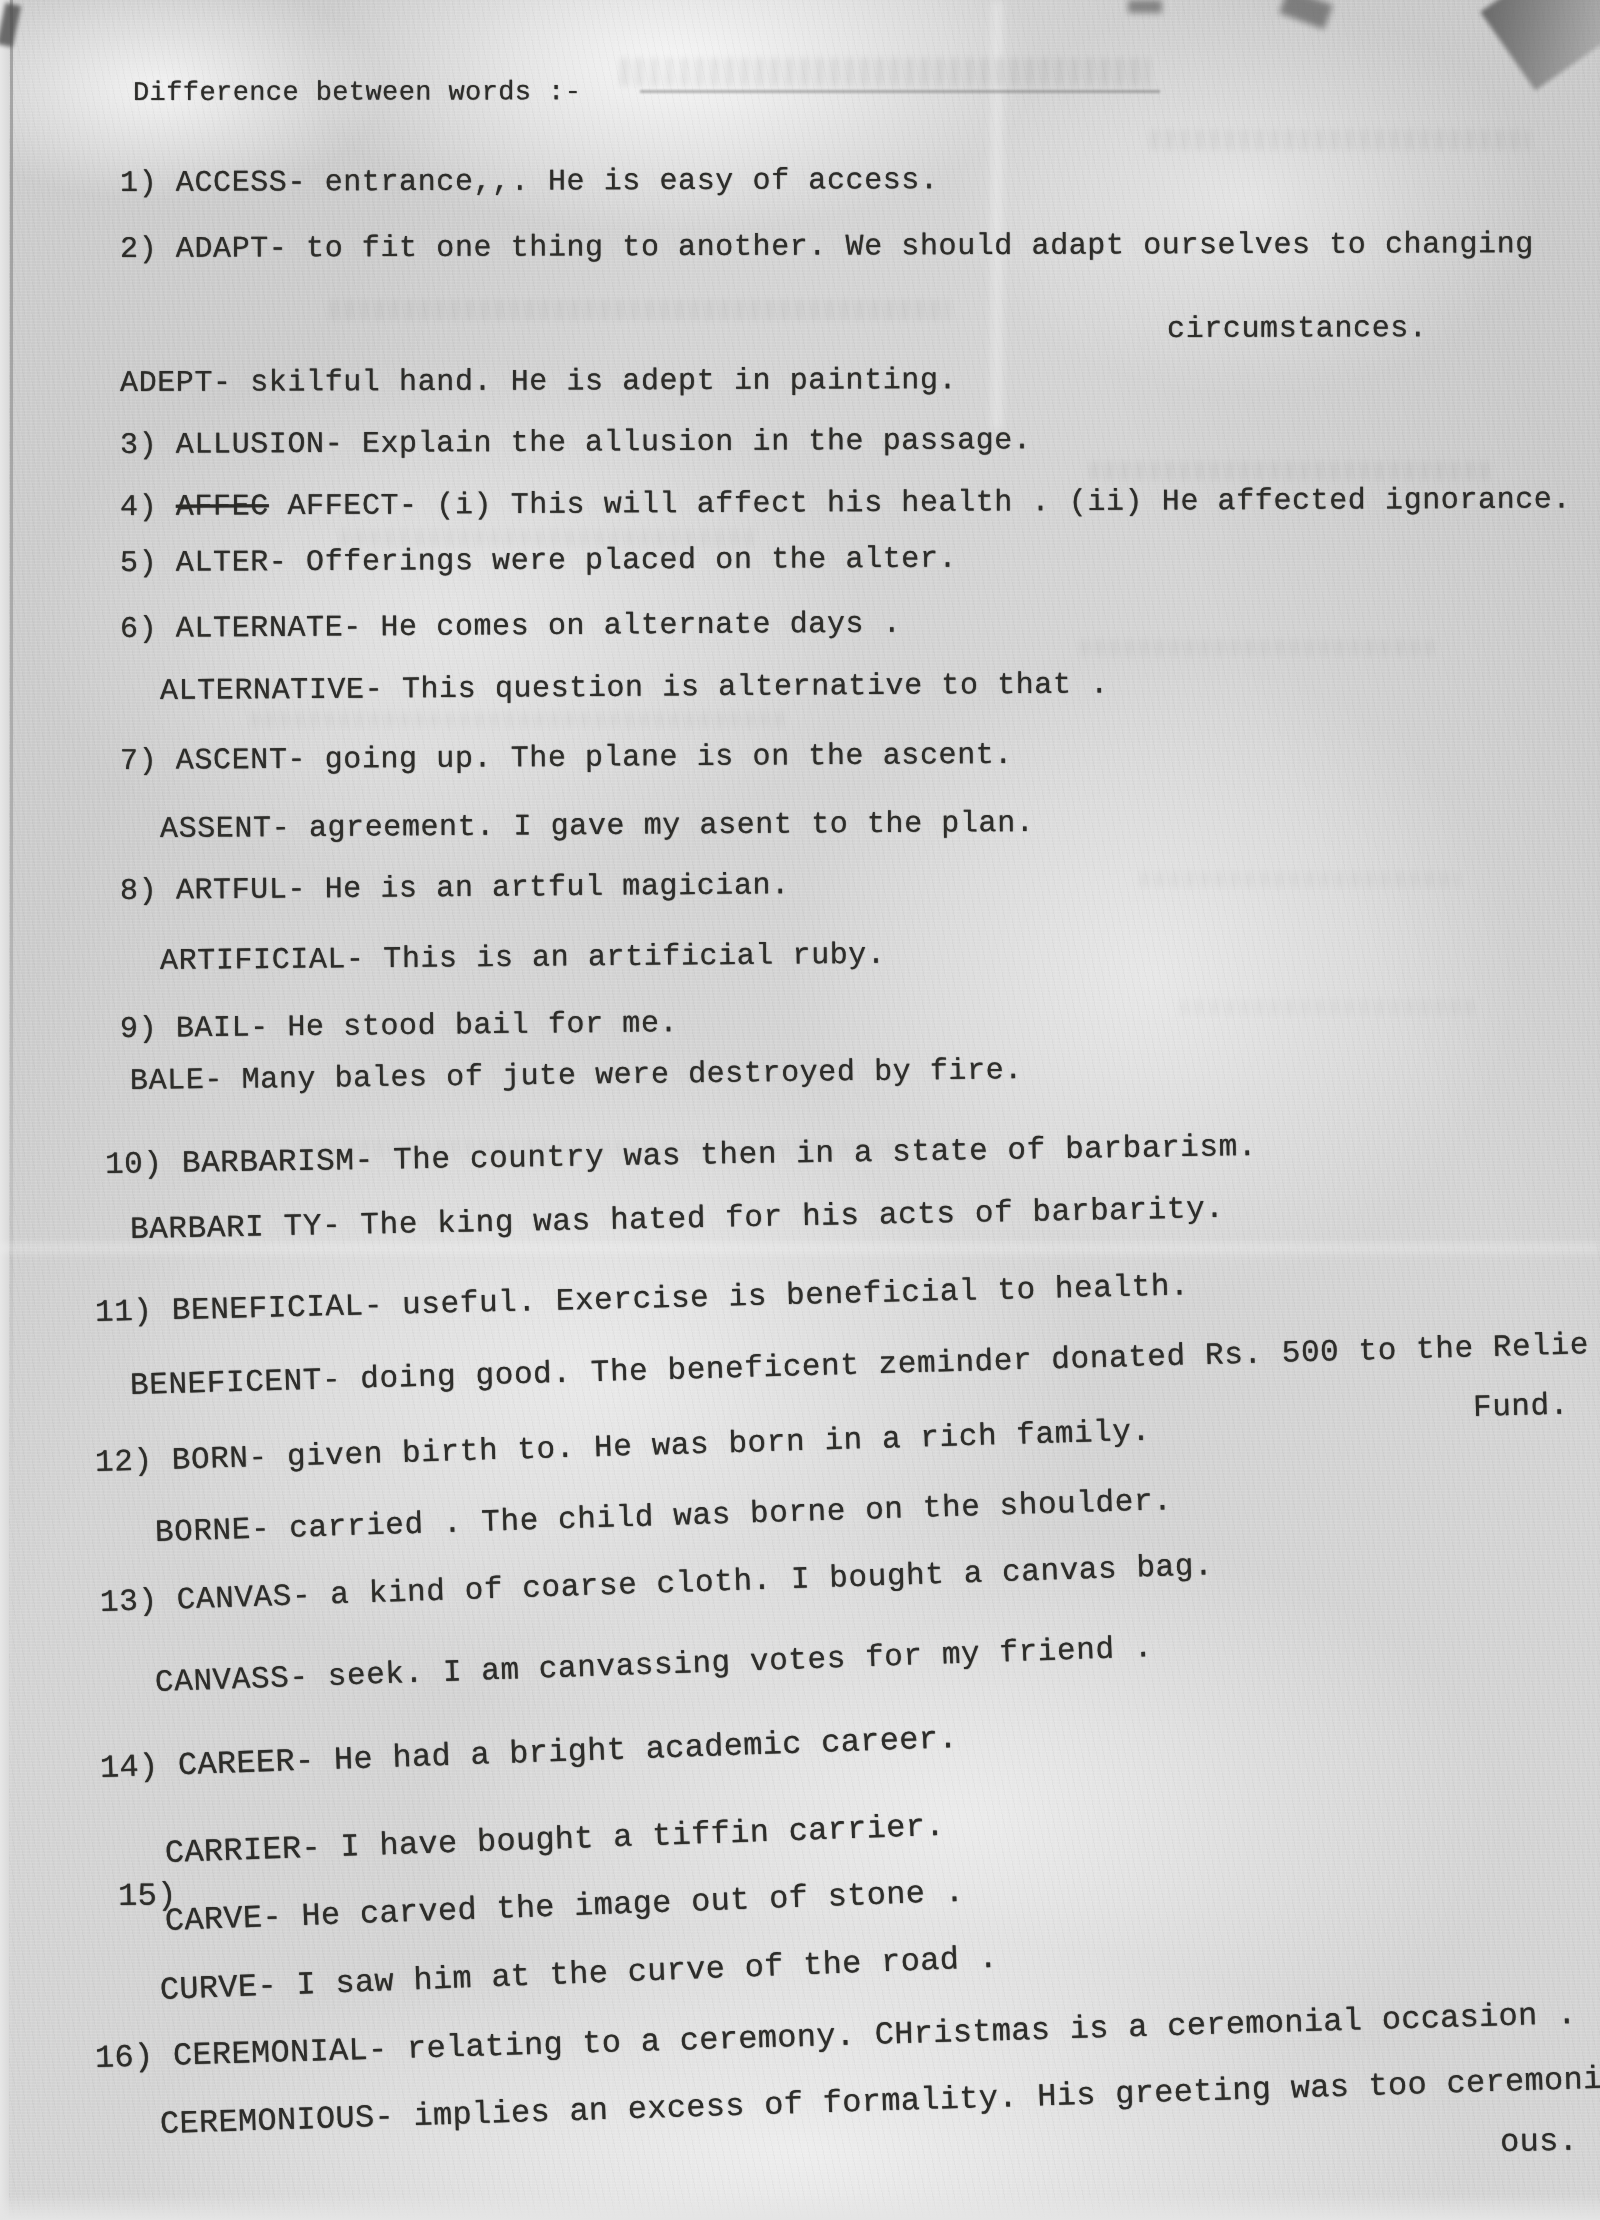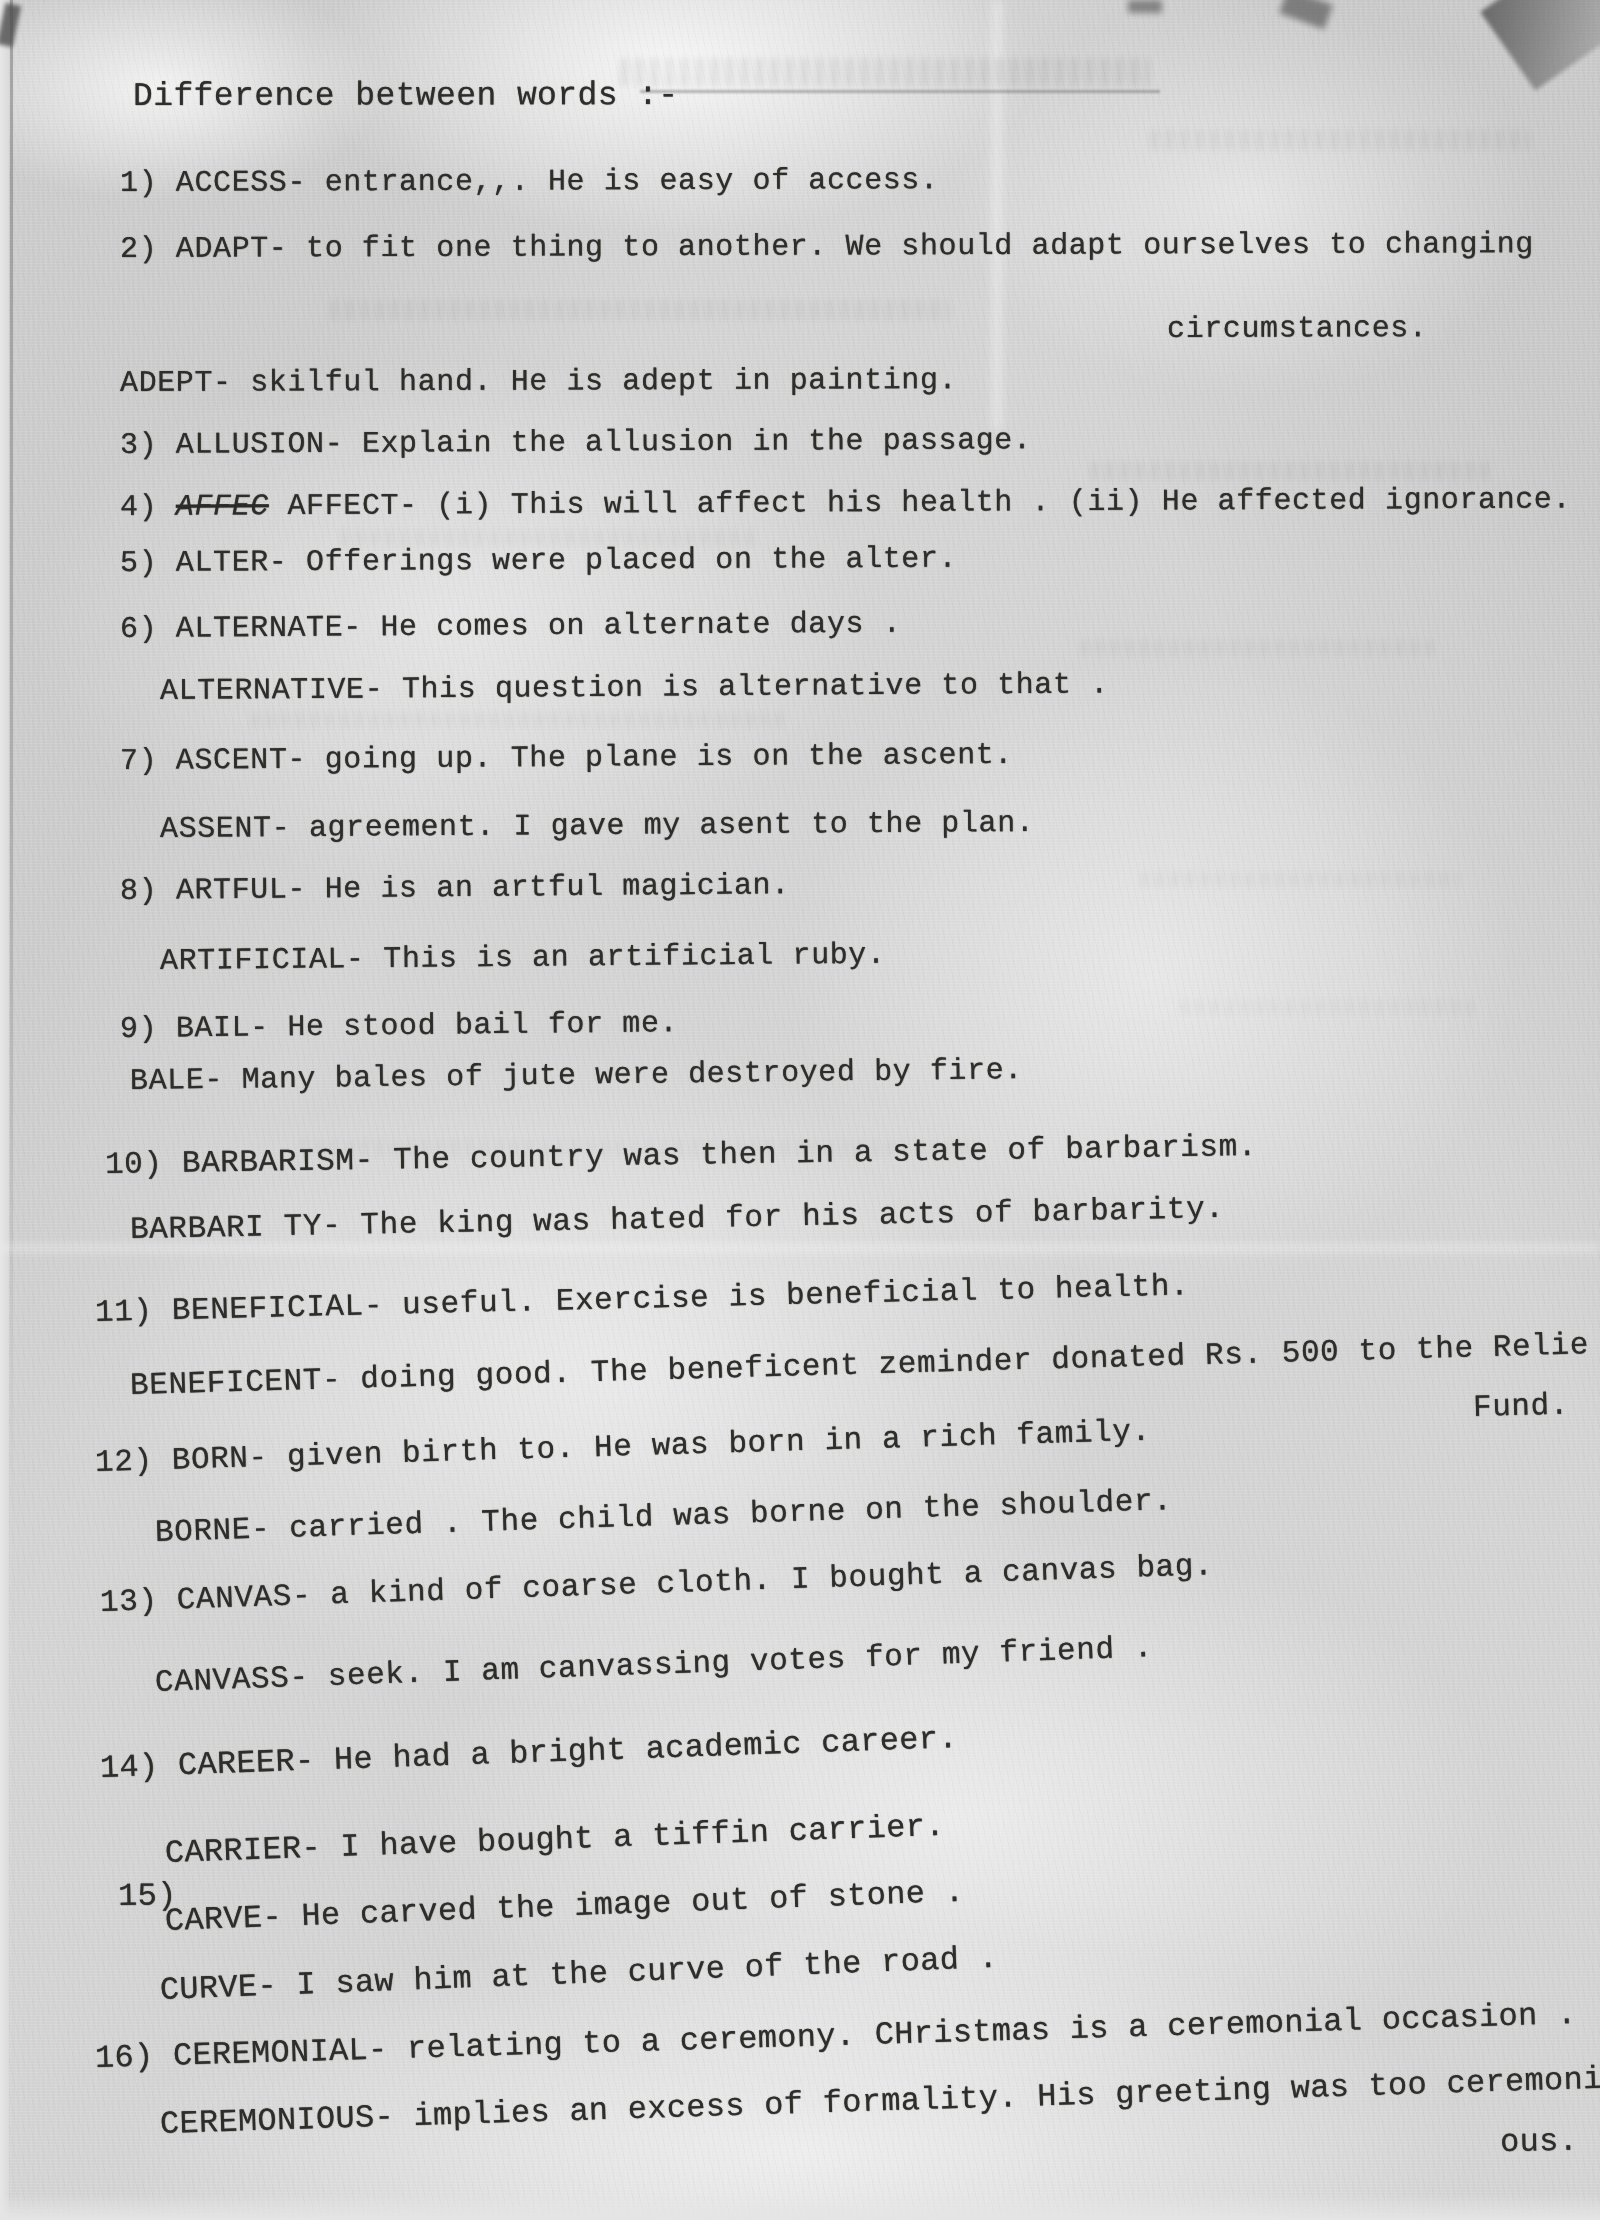--- a/index.html
+++ b/index.html
@@ -24,25 +24,25 @@
       repeating-linear-gradient(90deg, rgba(255,255,255,.07) 0 2px, rgba(0,0,0,0) 2px 5px),
       repeating-linear-gradient(78deg, rgba(120,120,120,.05) 0 1px, rgba(0,0,0,0) 1px 7px);
   }
   .tline{
     position:absolute;white-space:pre;
     font-family:"Liberation Mono","DejaVu Sans Mono",monospace;
     color:rgba(42,42,39,.92);
     transform-origin:0 50%;
     text-shadow:0 0 1px rgba(45,45,42,.8), .5px .5px 0 rgba(45,45,42,.22);
   }
-  .f27{font-size:33px;letter-spacing:.4px}
+  .f27{font-size:27px;letter-spacing:.4px}
   .f30{font-size:30px;letter-spacing:.6px}
   .f31{font-size:31px;letter-spacing:.6px}
   .f32{font-size:32px;letter-spacing:.3px}
-  .strike{text-decoration:line-through;text-decoration-thickness:3px;font-style:italic;}
+  .strike{text-decoration:line-through;text-decoration-thickness:3px;}
   .ghost{position:absolute;pointer-events:none;border-radius:2px;
     background:repeating-linear-gradient(90deg, rgba(70,70,70,.6) 0 9px, rgba(70,70,70,0) 9px 15px);
     filter:blur(3px);opacity:.16;}
   .ghost-underline{position:absolute;height:3px;background:rgba(85,85,85,.4);filter:blur(1px);}
   .edge-left-margin{position:absolute;left:0;top:0;width:9px;height:100%;
     background:linear-gradient(90deg,#e7e7e7,#dadada);}
   .edge-left-line{position:absolute;left:10px;top:0;width:3px;height:1520px;
     background:linear-gradient(#777,#979797 55%, rgba(150,150,150,0));opacity:.55;filter:blur(.5px);}
   .corner-tl{position:absolute;left:1px;top:4px;width:16px;height:42px;background:#4d4d4d;
     filter:blur(2px);transform:rotate(12deg);opacity:.8;}

